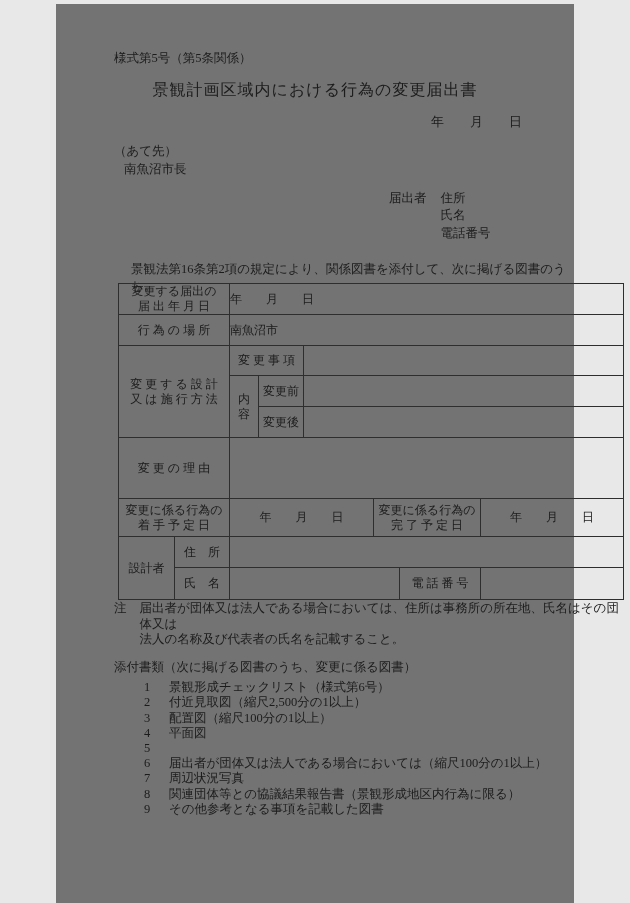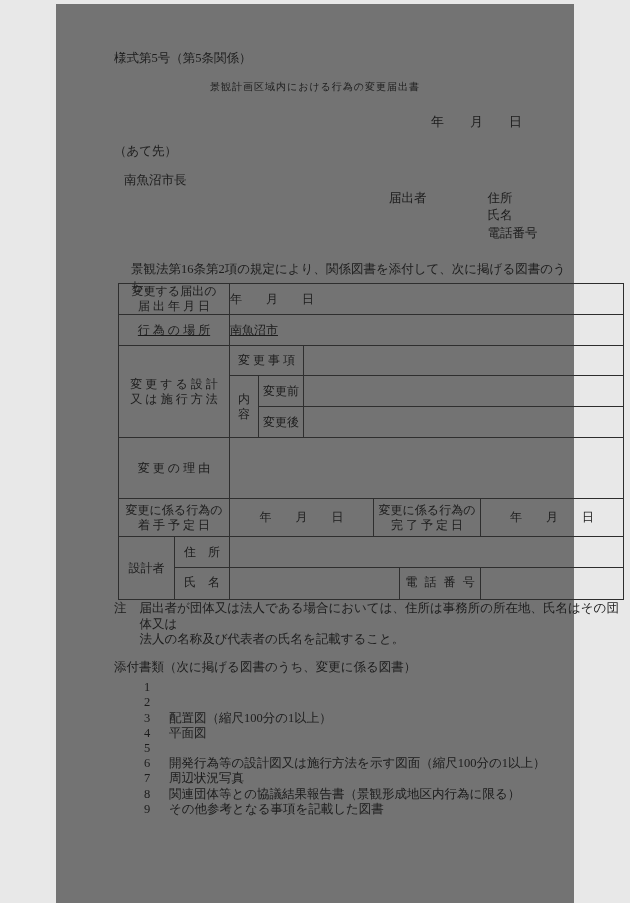--- a/index.html
+++ b/index.html
@@ -4,43 +4,43 @@
 <style>
   html,body { margin:0; padding:0; background:#e8e8e8; }
   .page {
     position:relative; width:518px; height:903px; margin:4px auto;
     background:#737373; color:#1c1c1c;
     font-family:"Liberation Serif","DejaVu Serif",serif;
     font-size:12.5px;
   }
   .abs { position:absolute; }
   .form-number { left:58px; top:46px; }
-  .doc-title { left:0; right:0; top:76px; text-align:center; font-size:10px; letter-spacing:1px; }
+  .doc-title { left:0; right:0; top:76px; text-align:center; font-size:16px; letter-spacing:1px; }
   .top-date { right:52px; top:109px; font-size:13px; }
   .addressee-label { left:58px; top:139px; }
-  .addressee { left:68px; top:168px;text-align:right; }
-  .applicant { left:333px; top:186px; display:flex;gap:47px; }
+  .addressee { left:68px; top:157px;text-align:right; }
+  .applicant { left:333px; top:186px; display:flex; }
   .applicant-label { margin-right:14px; }
   .applicant-fields div { line-height:17.4px; }
   .intro { left:75px; top:257px; }
 
   table.form { position:absolute; left:62px; top:279px; border-collapse:collapse; table-layout:fixed; width:505px; }
   table.form td {
     border:1px solid #2e2e2e; padding:0; font-size:12px; line-height:15px;
     vertical-align:middle; overflow:hidden;
   }
   .lbl { text-align:center; white-space:pre-line; }
   .val { text-align:left; }
   .pad-l { padding-left:5px; }
   .date-left { padding-left:28px; }
   .date-c { text-align:center; }
   .contents-cell { line-height:29px; }
-  tr.r1 { height:31px;padding-left:28px; } tr.r2 { height:31px;text-decoration:underline; } tr.r3 { height:30px; }
+  tr.r1 { height:31px;padding-left:28px; } tr.r2 { height:31px; } tr.r3 { height:30px; }
   tr.r4 { height:31px; } tr.r5 { height:31px; } tr.r6 { height:61px;padding-left:48px; }
-  tr.r7 { height:38px; } tr.r8 { height:31px; } tr.r9 { height:32px;font-family:Liberation Mono, monospace; }
+  tr.r7 { height:38px; } tr.r8 { height:31px; } tr.r9 { height:32px; }
 
   .note { left:58px; top:597px; width:516px; display:flex; line-height:15.6px; }
   .note-label { margin-right:13px; }
   .note-text { white-space:pre-line; }
 
   .attachments { left:58px; top:656px; width:540px; }
   .att-heading { line-height:15.2px; margin-bottom:5px; }
   .att-item { display:flex; line-height:15.2px; margin-left:30px; }
   .att-num { width:25px; flex:none; }
 </style>
@@ -132,38 +132,40 @@
   <div class="abs note">
     <span class="note-label">注</span>
     <span class="note-text">届出者が団体又は法人である場合においては、住所は事務所の所在地、氏名はその団体又は
 法人の名称及び代表者の氏名を記載すること。</span>
   </div>
 
   <div class="abs attachments">
     <div class="att-heading">添付書類（次に掲げる図書のうち、変更に係る図書）</div>
     <div class="att-item">
       <span class="att-num">1</span>
+      <span class="att-text">景観形成チェックリスト（様式第6号）</span>
     </div>
     <div class="att-item">
       <span class="att-num">2</span>
+      <span class="att-text">付近見取図（縮尺2,500分の1以上）</span>
     </div>
     <div class="att-item">
       <span class="att-num">3</span>
       <span class="att-text">配置図（縮尺100分の1以上）</span>
     </div>
     <div class="att-item">
       <span class="att-num">4</span>
       <span class="att-text">平面図</span>
     </div>
     <div class="att-item">
       <span class="att-num">5</span>
     </div>
     <div class="att-item">
       <span class="att-num">6</span>
-      <span class="att-text">開発行為等の設計図又は施行方法を示す図面（縮尺100分の1以上）</span>
+      <span class="att-text">届出者が団体又は法人である場合においては（縮尺100分の1以上）</span>
     </div>
     <div class="att-item">
       <span class="att-num">7</span>
       <span class="att-text">周辺状況写真</span>
     </div>
     <div class="att-item">
       <span class="att-num">8</span>
       <span class="att-text">関連団体等との協議結果報告書（景観形成地区内行為に限る）</span>
     </div>
     <div class="att-item">

